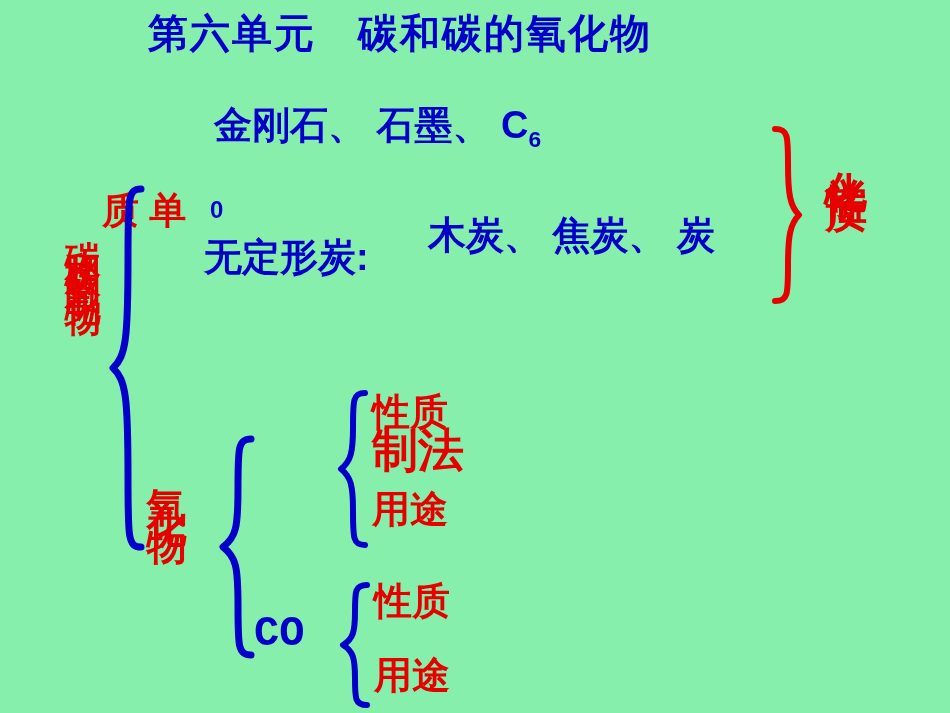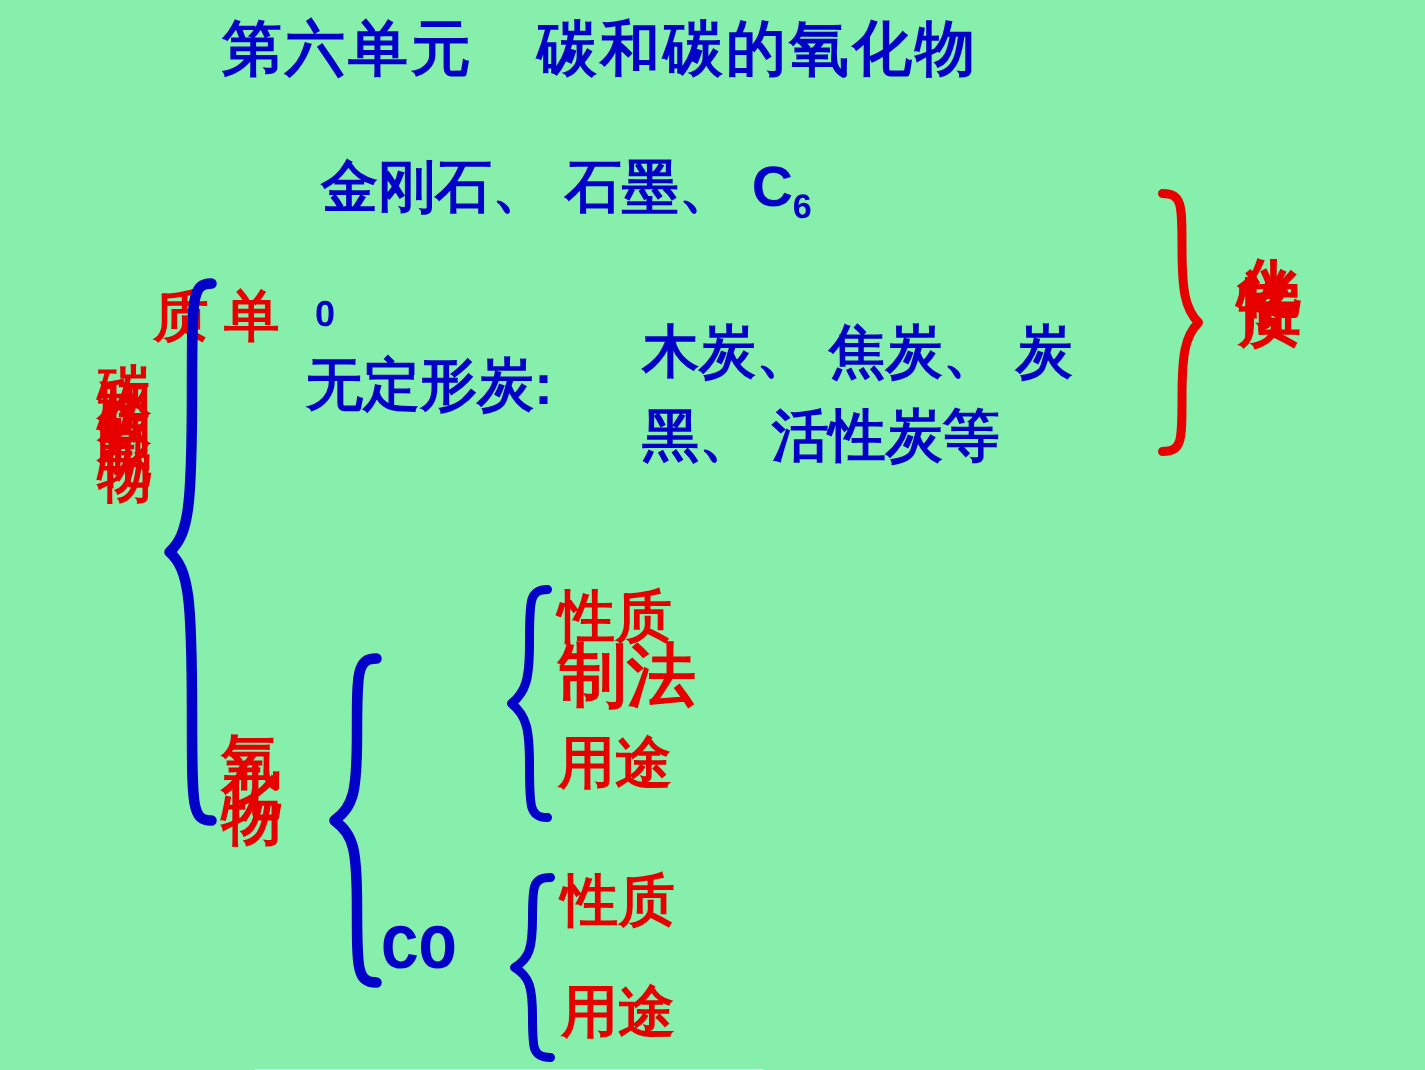--- a/index.html
+++ b/index.html
@@ -48,21 +48,20 @@
 
   <div class="abs red vtext" style="left:64px; top:212px; font-size:36px; letter-spacing:10px;">碳和碳的氧化物</div>
 
   <svg class="brace blue" style="left:110px; top:186px;" width="34" height="364" viewBox="0 0 34 364">
     <path stroke-width="7" d="M 31 3 C 18 3 18 12 18 72 C 18 152 16 170 3 182 C 16 194 18 212 18 292 C 18 352 18 361 31 361"></path>
   </svg>
 
   <div class="abs blue" style="left:428px; top:216px; font-size:38px;">木炭、 焦炭、 炭</div>
 
   <div class="abs blue" style="left:204px; top:238px; font-size:38px;">无定形炭:</div>
-  <div class="abs blue" style="left:428px; top:272px; font-size:38px;">黑、 活性炭等</div>
 
   <svg class="brace red" style="left:772px; top:126px;" width="30" height="178" viewBox="0 0 30 178">
     <path stroke-width="6" d="M 3 3 C 16 3 16 10 16 38 C 16 68 18 80 27 89 C 18 98 16 110 16 140 C 16 168 16 175 3 175"></path>
   </svg>
 
   <div class="abs red vtext" style="left:824px; top:138px; font-size:42px; letter-spacing:6px;">化学性质</div>
 
   <div class="abs red vtext" style="left:146px; top:458px; font-size:40px; letter-spacing:18px;">氧化物</div>
 
   <svg class="brace blue" style="left:220px; top:436px;" width="34" height="222" viewBox="0 0 34 222">

